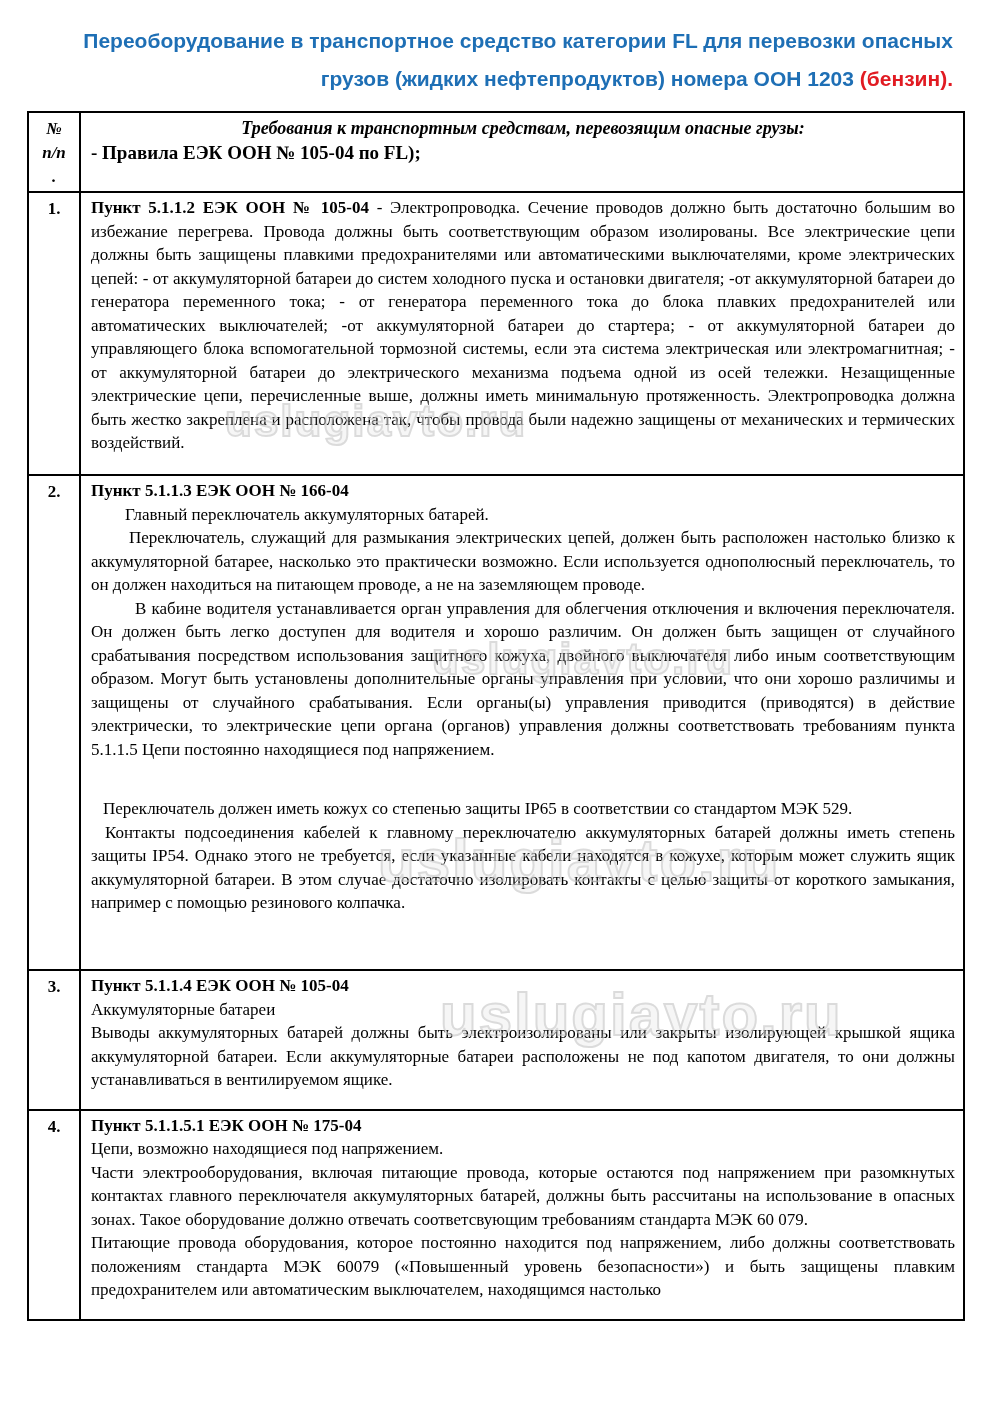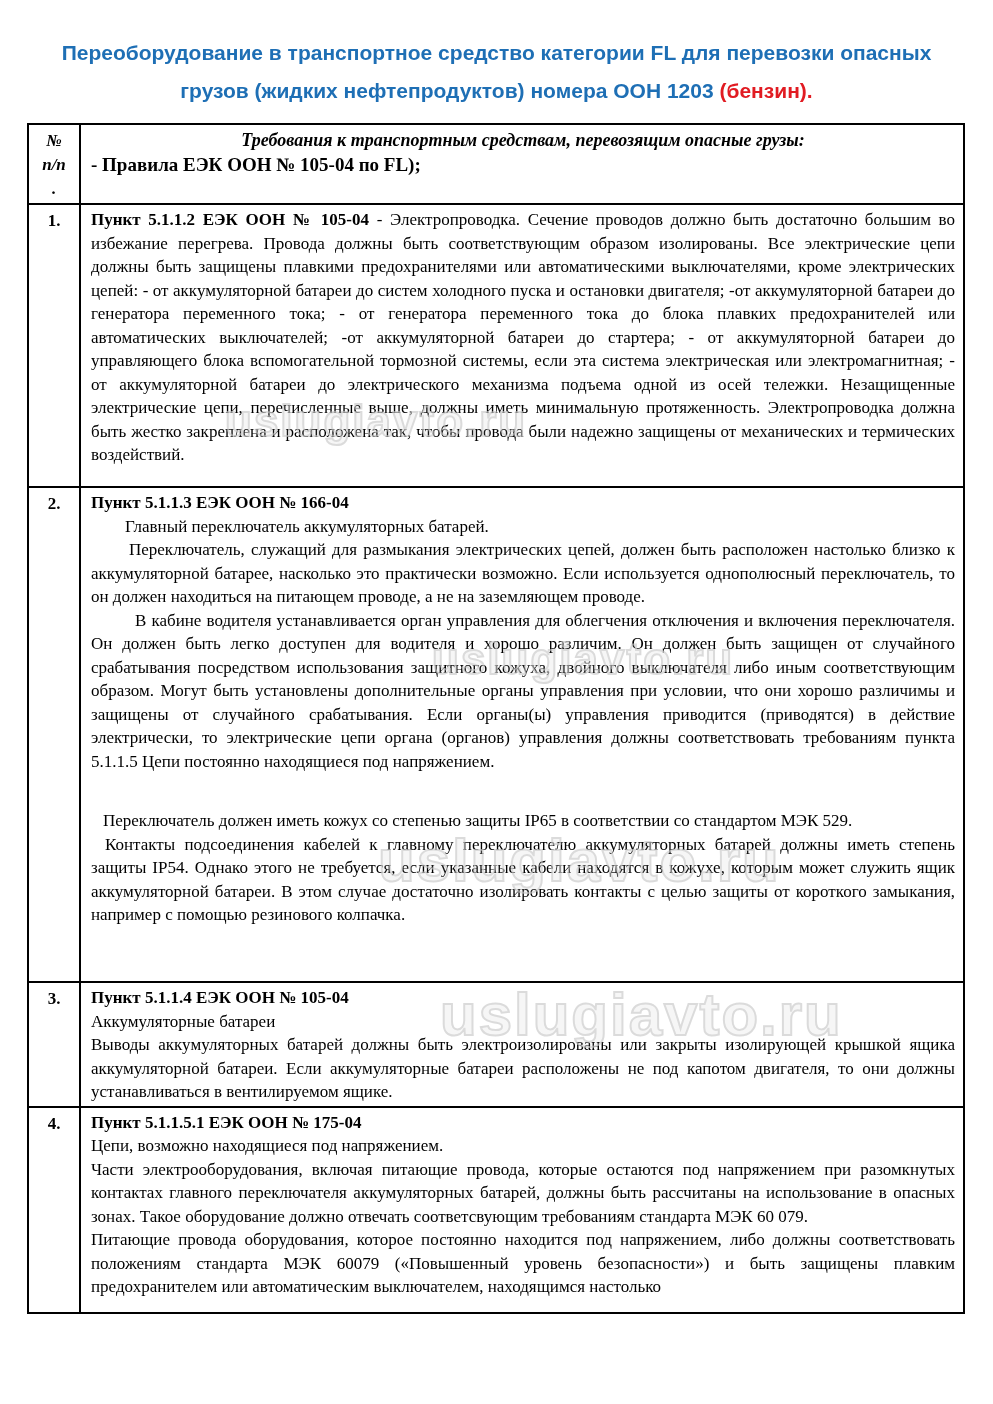--- a/index.html
+++ b/index.html
@@ -5,41 +5,41 @@
   html,body{margin:0;padding:0;background:#ffffff;}
   .page{
     position:relative;
     width:993px;height:1404px;
     background:#ffffff;
     font-family:"Liberation Serif", serif;
     color:#000;
     overflow:hidden;
   }
   .title{
-    margin:34px 40px 0 40px;
-    text-align:center;
+    margin:22px 40px 0 40px;
+    text-align:right;
     font-family:"Liberation Sans", sans-serif;
     font-weight:bold;
     font-size:21px;
     line-height:38px;
   }
   .t-blue{color:#1e6fb5;}
   .t-red{color:#e11b22;}
   table.req-table{
     border-collapse:collapse;
     table-layout:fixed;
     width:938px;
     margin:13px 0 0 27px;
     font-size:17px;
     line-height:23.5px;
   }
   .req-table th,.req-table td{
     border:2px solid #000;
     vertical-align:top;
-    padding:3px 8px 2px 10px;
+    padding:3px 8px 17px 10px;
   }
   .col-num{
     width:46px;
     text-align:center;
     font-weight:bold;
     padding:4px 2px 2px 2px !important;
   }
   th.col-num{
     font-style:italic;
     white-space:pre-line;

